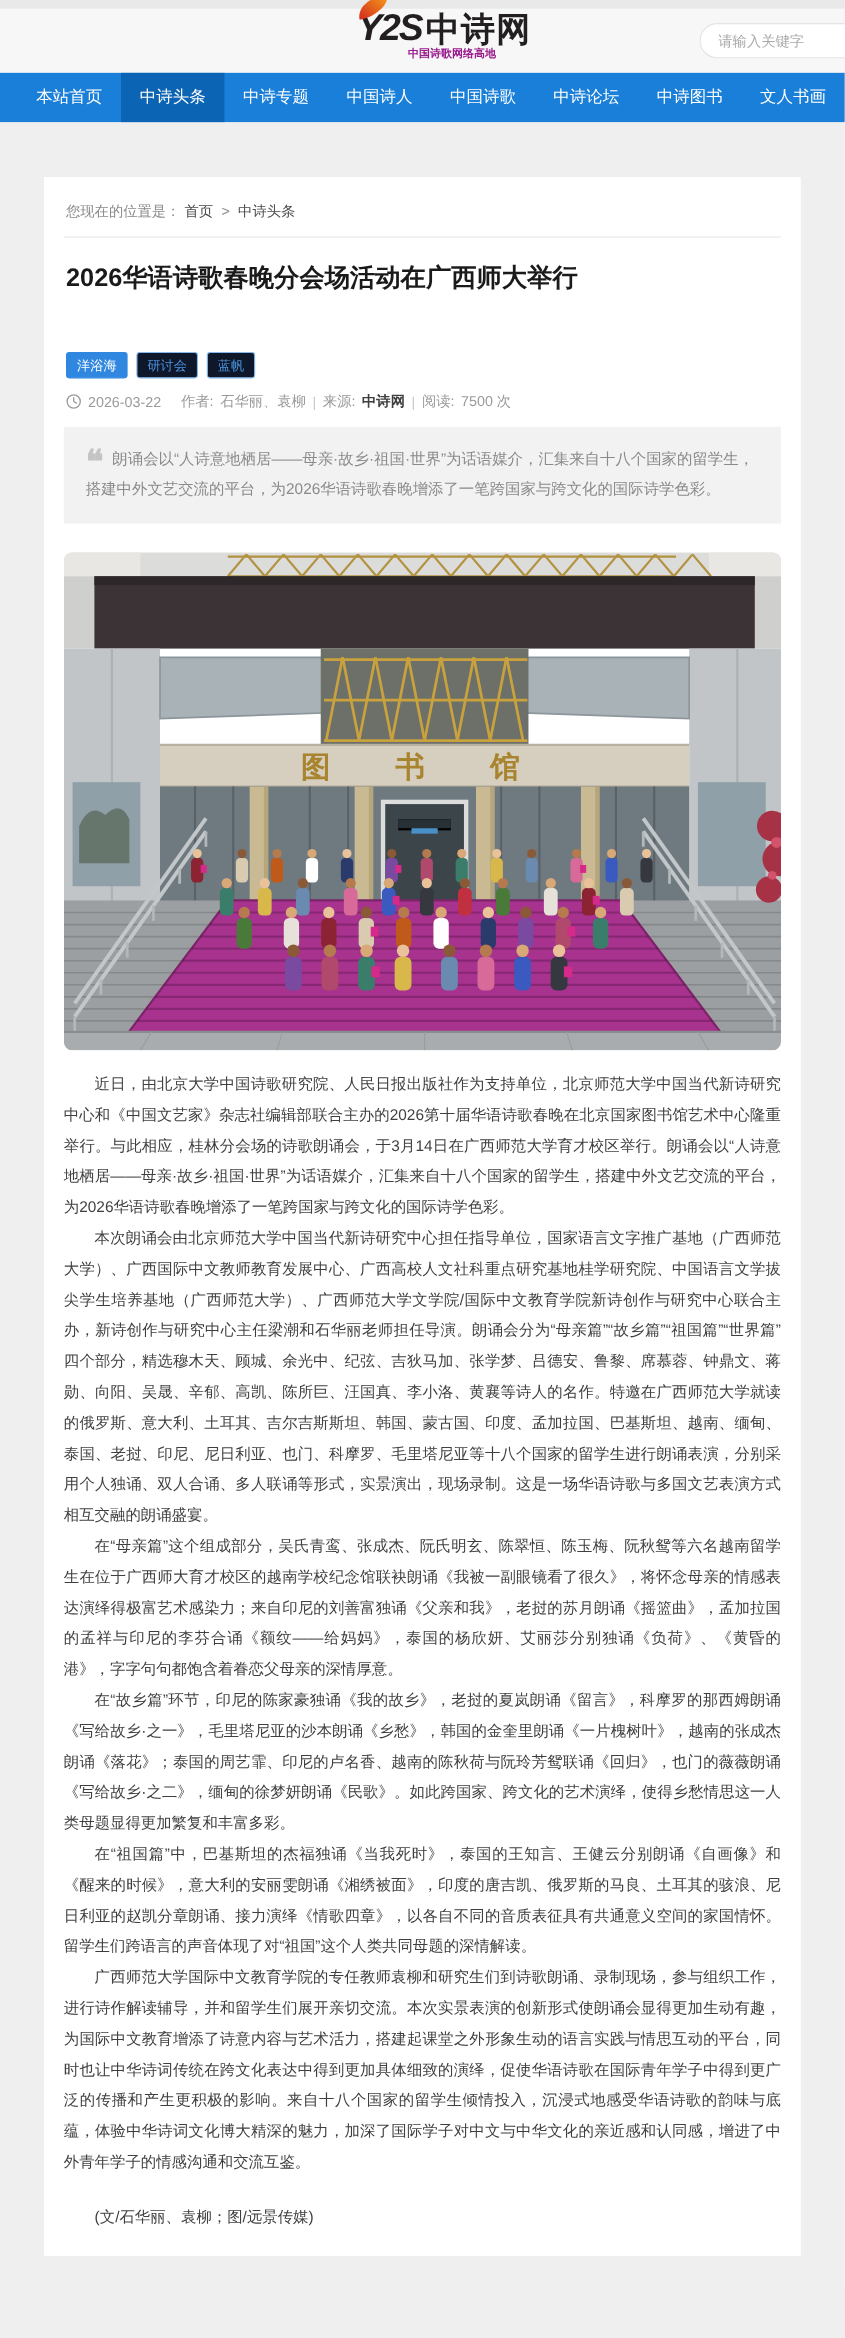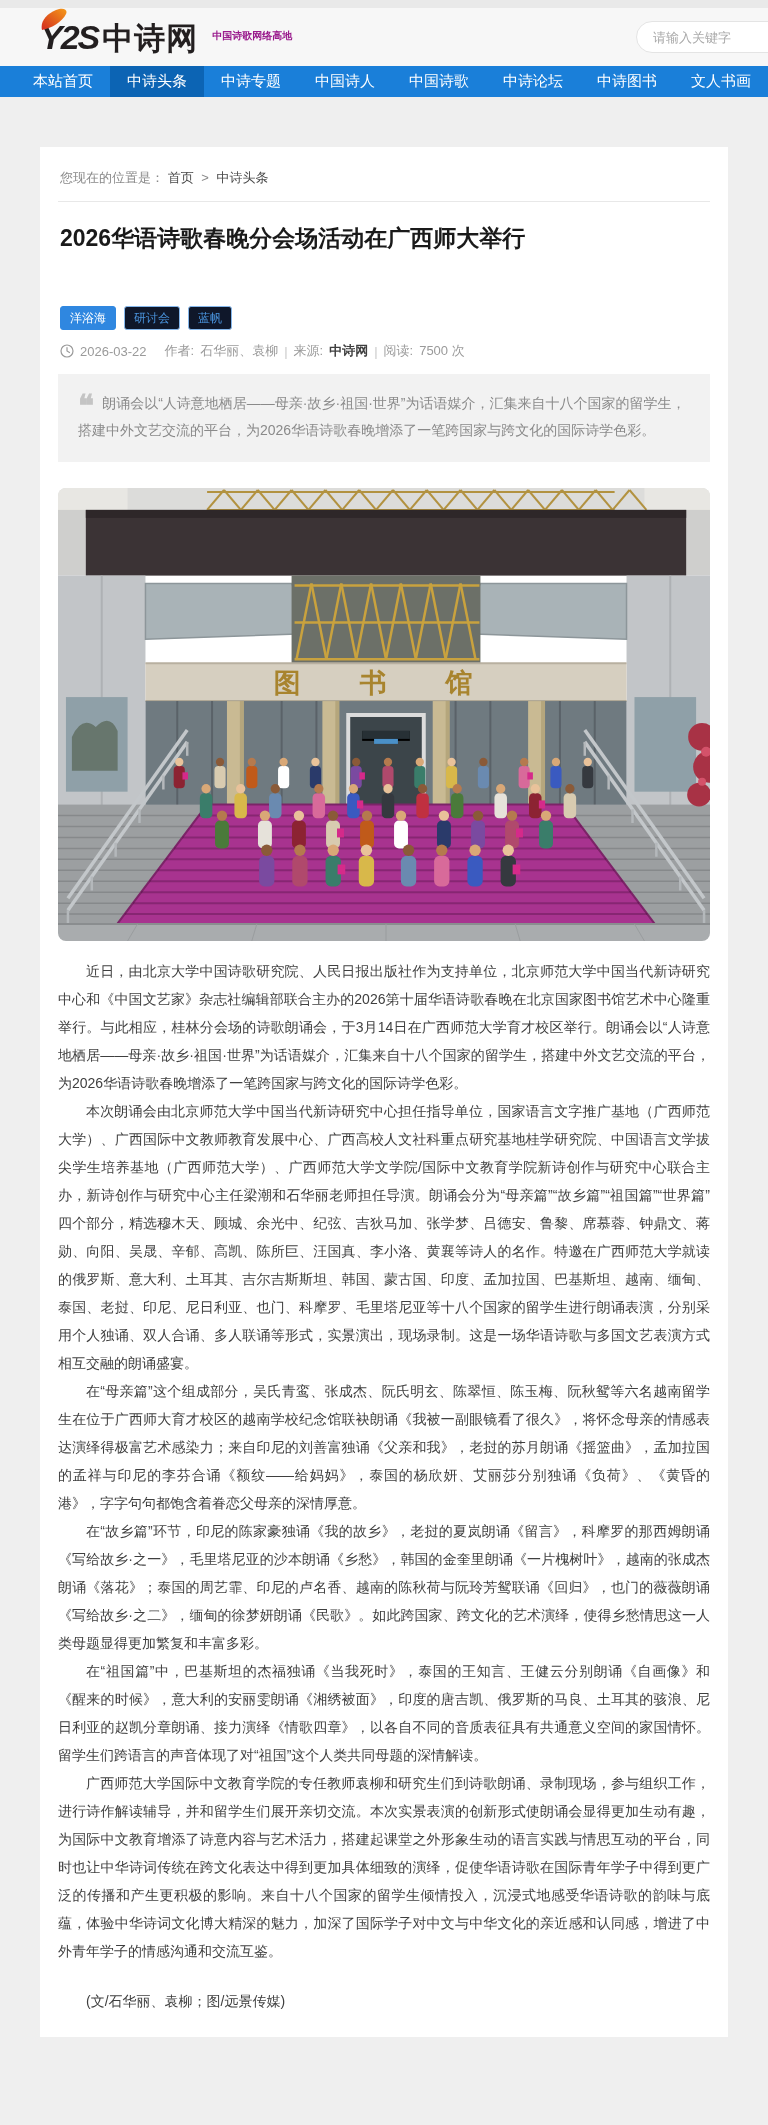--- a/index.html
+++ b/index.html
@@ -3,31 +3,31 @@
 <meta charset="utf-8">
 <style>
   * { margin:0; padding:0; box-sizing:border-box; }
   html,body { width:768px; }
   body {
     font-family:"Liberation Sans","DejaVu Sans",sans-serif;
     background:#efefef; color:#3f3f3f; overflow-x:hidden; position:relative;
   }
   .top-strip { height:8px; background:#e9e9e9; }
   
-  .site-header { background:#f7f7f7; height:58px; position:relative; padding-left:40px; display:flex; align-items:center; }
+  .site-header { background:#f7f7f7; height:58px; position:relative; padding-left:40px; display:flex; align-items:center;flex-direction:column; }
   .logo { display:flex; align-items:flex-end; text-decoration:none; }
   .logo-mark { position:relative; display:flex; align-items:flex-end; }
   .logo-y2s { font-style:italic; font-weight:900; font-size:34px; color:#231f20; letter-spacing:-2px; line-height:1; }
   .logo-flame { position:absolute; top:-12px; left:-2px; }
   .logo-cn { font-weight:900; font-size:31px; color:#231f20; line-height:1; margin-left:4px; letter-spacing:1px; }
   .tagline { margin-left:14px; font-size:10px; font-weight:700; color:#99198c; padding-bottom:3px; }
   .search-box { position:absolute; right:-78px; top:13px; width:210px; height:32px; background:#ffffff; border:1px solid #e4e4e4; border-radius:17px; padding:0 16px; font-size:13px; color:#555; outline:none; }
   .search-box::placeholder { color:#a9a9a9; }
   
-  .main-nav { background:#1a7fd9; height:31px; display:flex; align-items:stretch; padding-left:16px; padding-right:2px; justify-content:space-between; }
+  .main-nav { background:#1a7fd9; height:45px; display:flex; align-items:stretch; padding-left:16px; padding-right:2px; justify-content:space-between; }
   .main-nav a { color:#ffffff; text-decoration:none; font-size:15px; display:flex; align-items:center; padding:0 17px; white-space:nowrap; }
   .main-nav a.active { background:#0c64b4; }
   
   .content-card { background:#ffffff; margin:50px 40px 20px 40px; padding:22px 16px 26px 16px; }
   .breadcrumb { font-size:13px; color:#8a8a8a; padding:0 4px 14px 4px; }
   .breadcrumb a { color:#4a4a4a; text-decoration:none; }
   .breadcrumb .sep { margin:0 4px; color:#8a8a8a; }
   .divider { border:none; border-top:1px solid #e8e8e8; margin:0 2px; }
   .article-title { font-size:23px; font-weight:700; color:#1a1a1a; padding:20px 4px 0 4px; line-height:1.4; margin-bottom:52px; }
   .tag-row { padding:0 4px; display:flex; gap:8px; }

